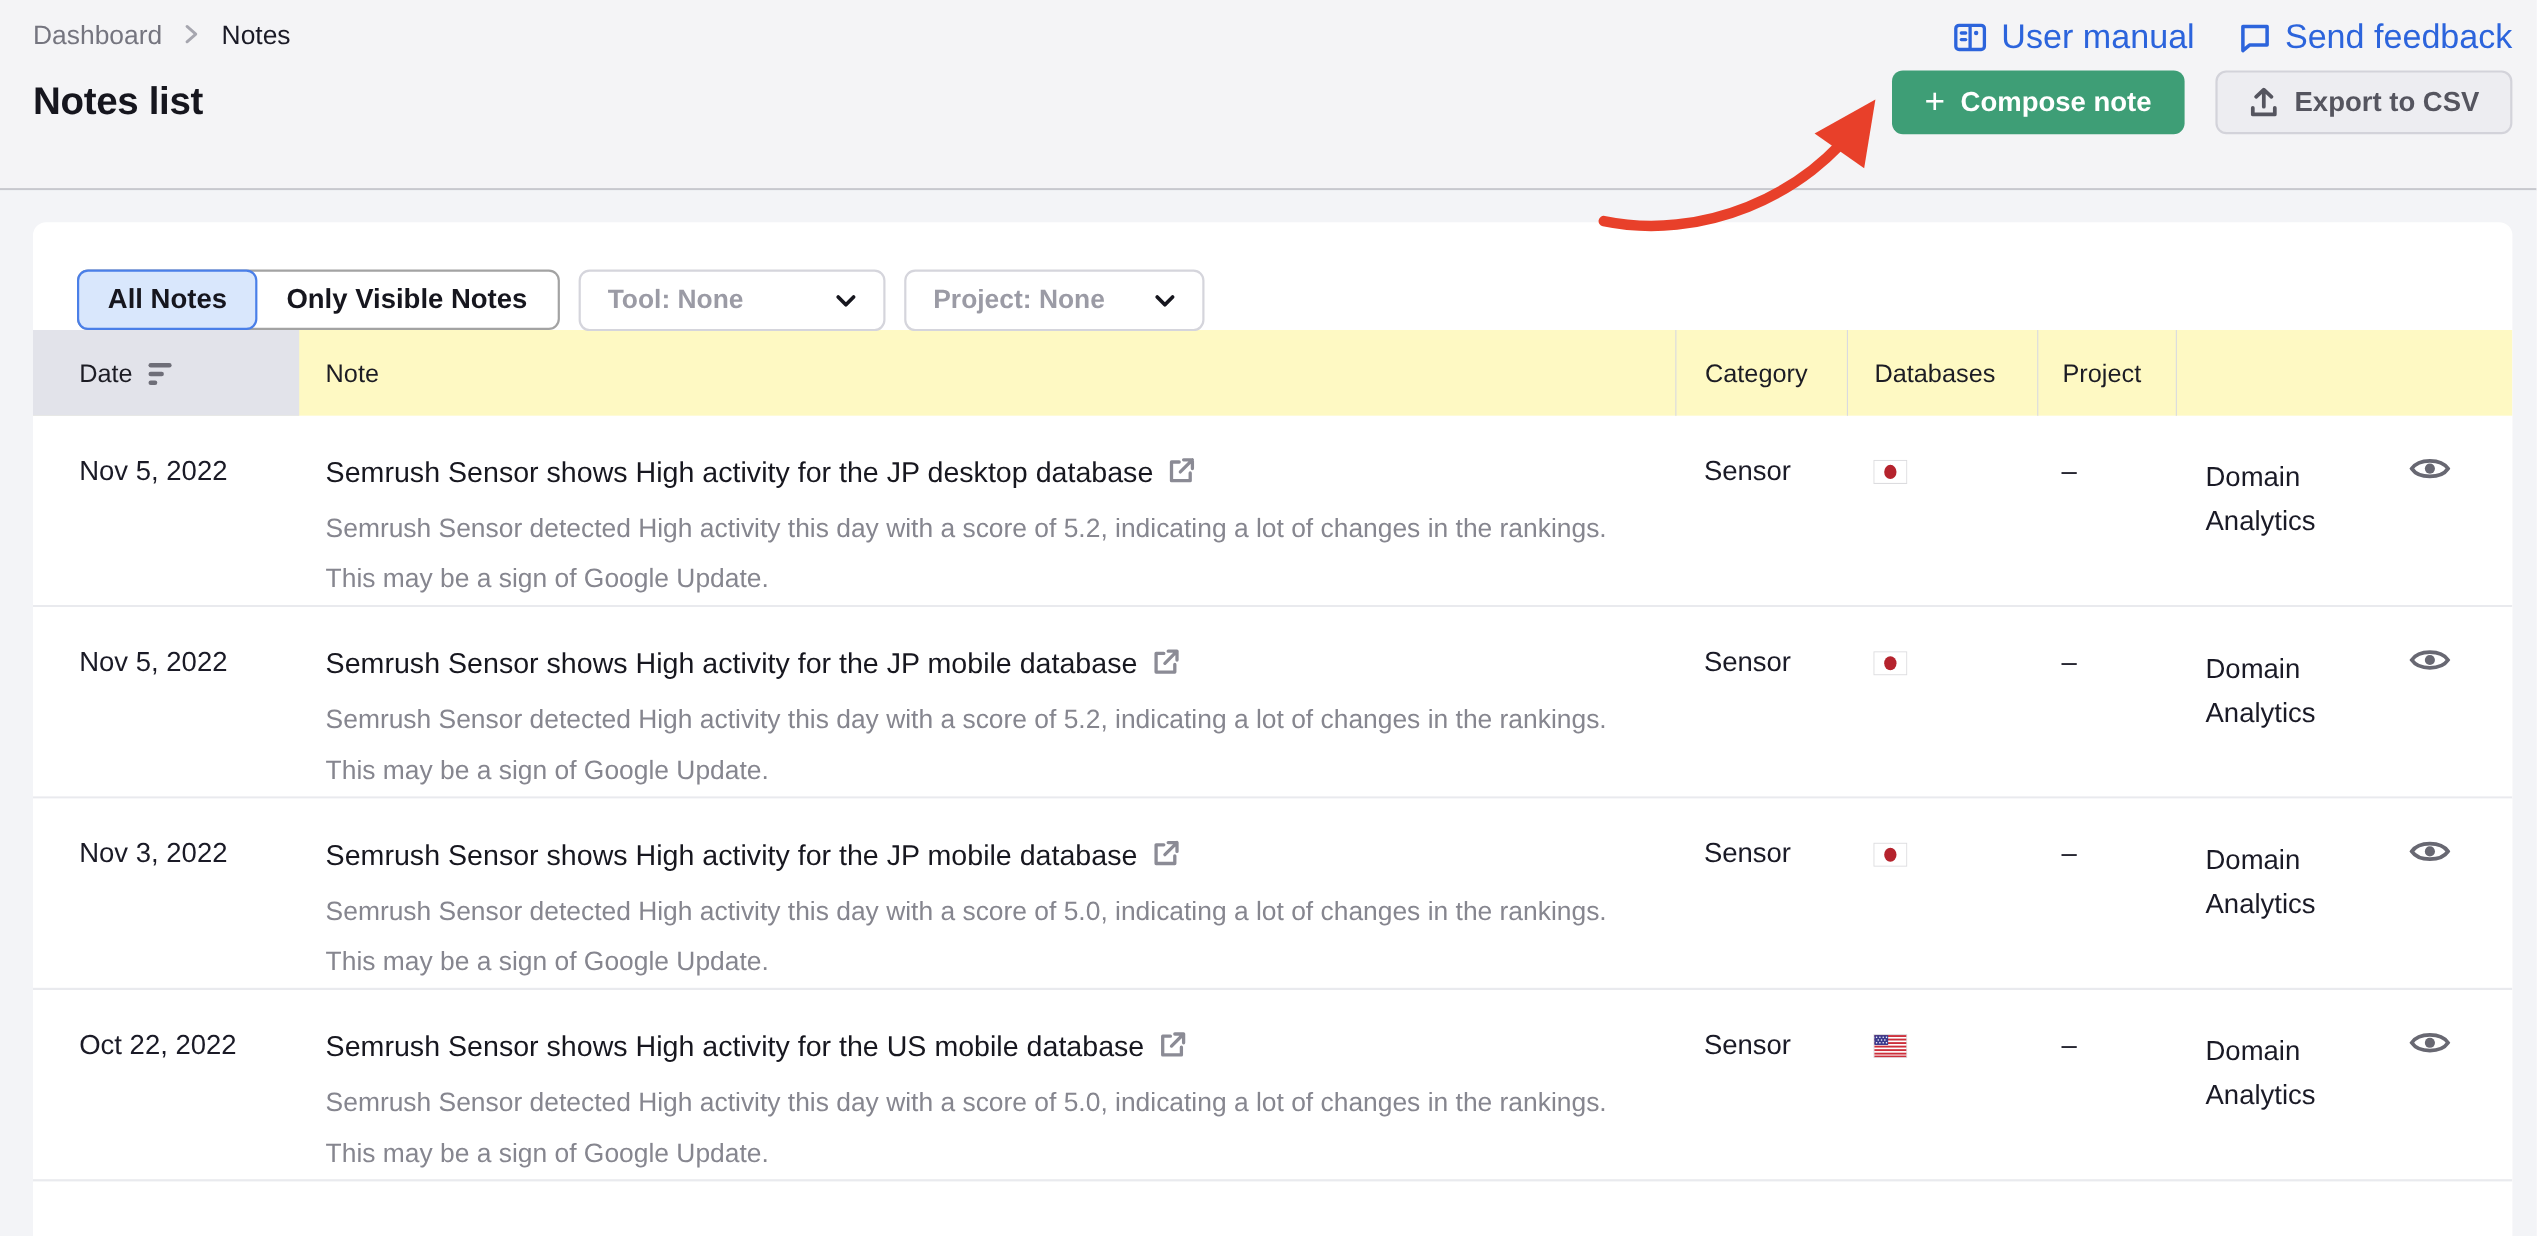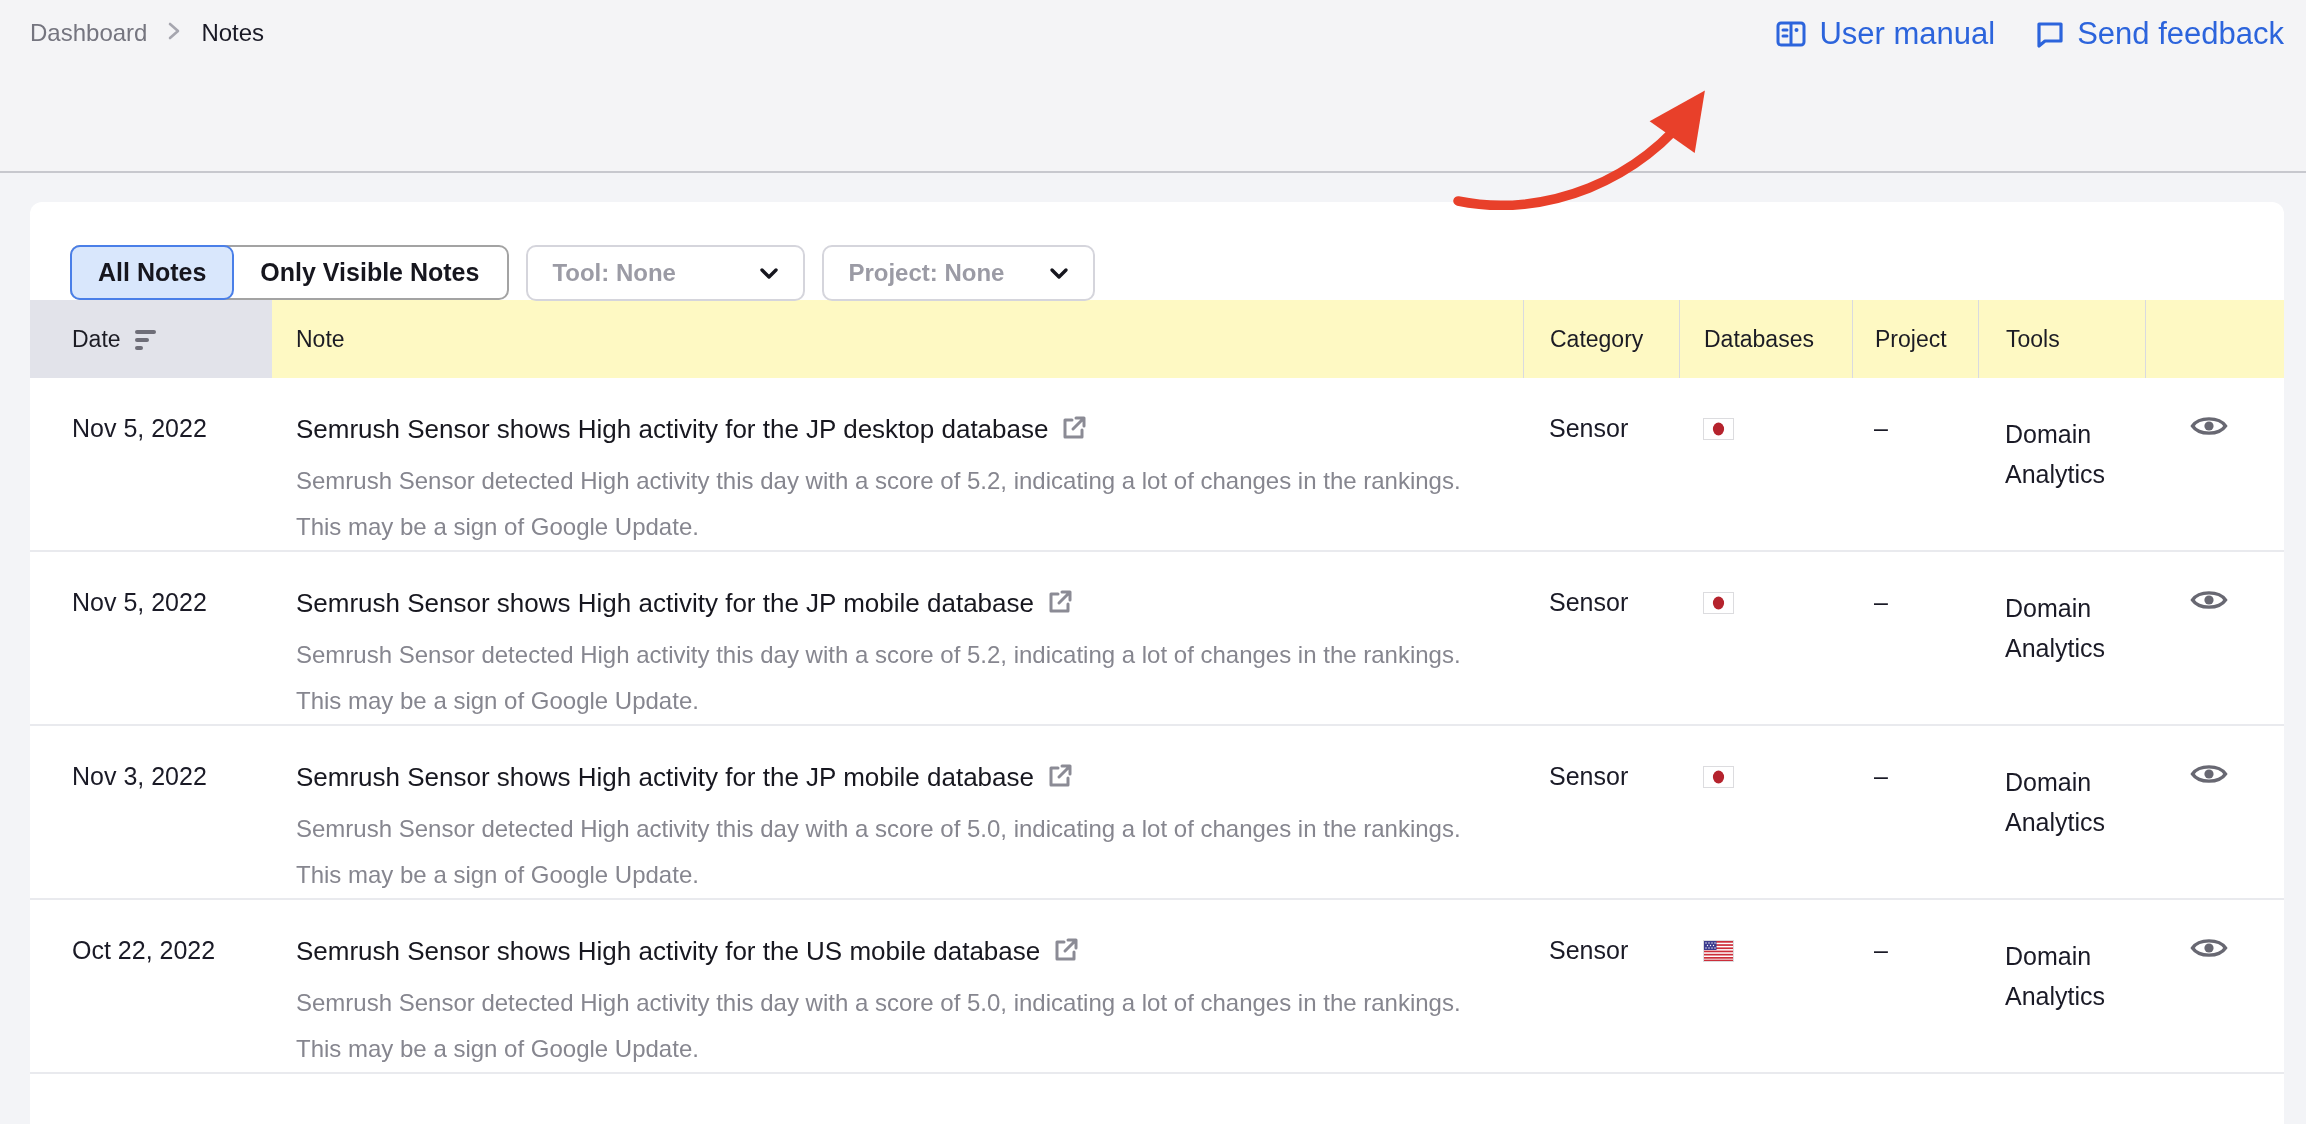--- a/index.html
+++ b/index.html
@@ -121,20 +121,38 @@
         <span class="top-link">
           <span class="icon">
             <svg width="30" height="30" viewBox="0 0 30 30">
               <path d="M4 5 h22 v17 h-16 l-6 5 z" fill="none" stroke="#2c64dc" stroke-width="3.2" stroke-linejoin="round"></path>
             </svg>
           </span>
           <span>Send feedback</span>
         </span>
       </div>
     </div>
+    <div class="topbar-row2">
+      <div class="page-title">Notes list</div>
+      <div class="action-buttons">
+        <button class="btn btn-green">
+          <span class="plus-glyph">+</span>
+          <span>Compose note</span>
+        </button>
+        <button class="btn btn-gray">
+          <span class="icon">
+            <svg width="28" height="30" viewBox="0 0 28 30">
+              <path d="M14 19 V4 M7 10 L14 3.5 L21 10" fill="none" stroke="#55555f" stroke-width="3.4" stroke-linecap="round" stroke-linejoin="round"></path>
+              <path d="M4 20 v6 h20 v-6" fill="none" stroke="#55555f" stroke-width="3.4" stroke-linecap="round" stroke-linejoin="round"></path>
+            </svg>
+          </span>
+          <span>Export to CSV</span>
+        </button>
+      </div>
+    </div>
   </div>
 
   <div class="main">
     <div class="card">
 
       <div class="filters">
         <div class="segmented">
           <div class="seg selected">All Notes</div>
           <div class="seg">Only Visible Notes</div>
         </div>
@@ -162,21 +180,20 @@
           <span class="sort-icon">
             <i class="sort-b1"></i>
               <i class="sort-b2"></i>
               <i class="sort-b3"></i>
           </span>
         </div>
         <div class="th th-note">Note</div>
         <div class="th bl th-cat">Category</div>
         <div class="th bl th-db">Databases</div>
         <div class="th bl th-proj">Project</div>
-        <div class="th bl th-tools">Tools</div>
         <div class="th bl"></div>
       </div>
 
       <div class="tbody">
 
         <div class="row cols">
           <div class="cell date-cell">Nov 5, 2022</div>
           <div class="cell note-cell">
             <div class="note-title-line">
               <span class="note-title">Semrush Sensor shows High activity for the JP desktop database</span>

